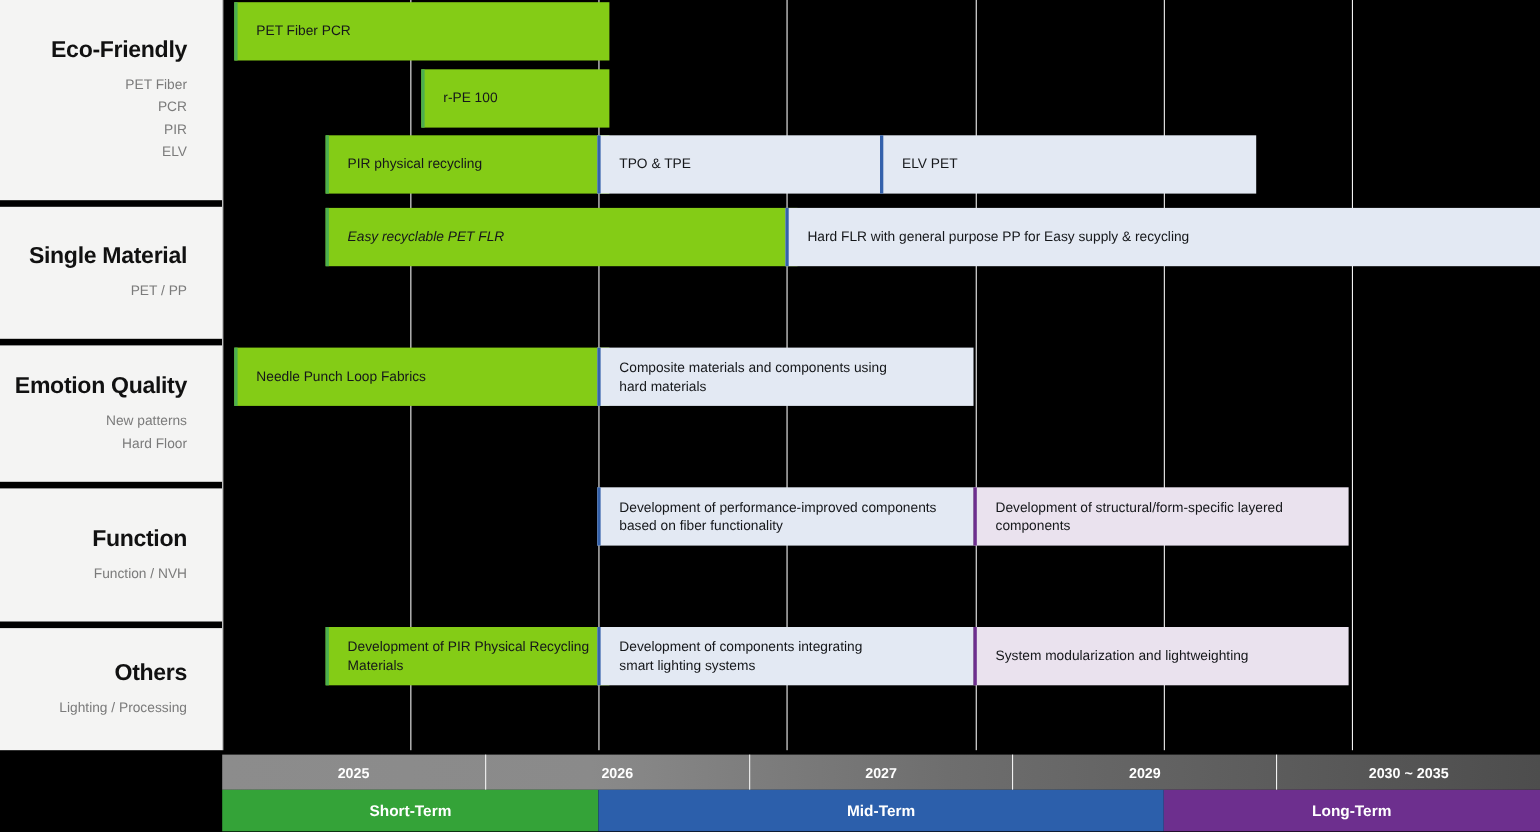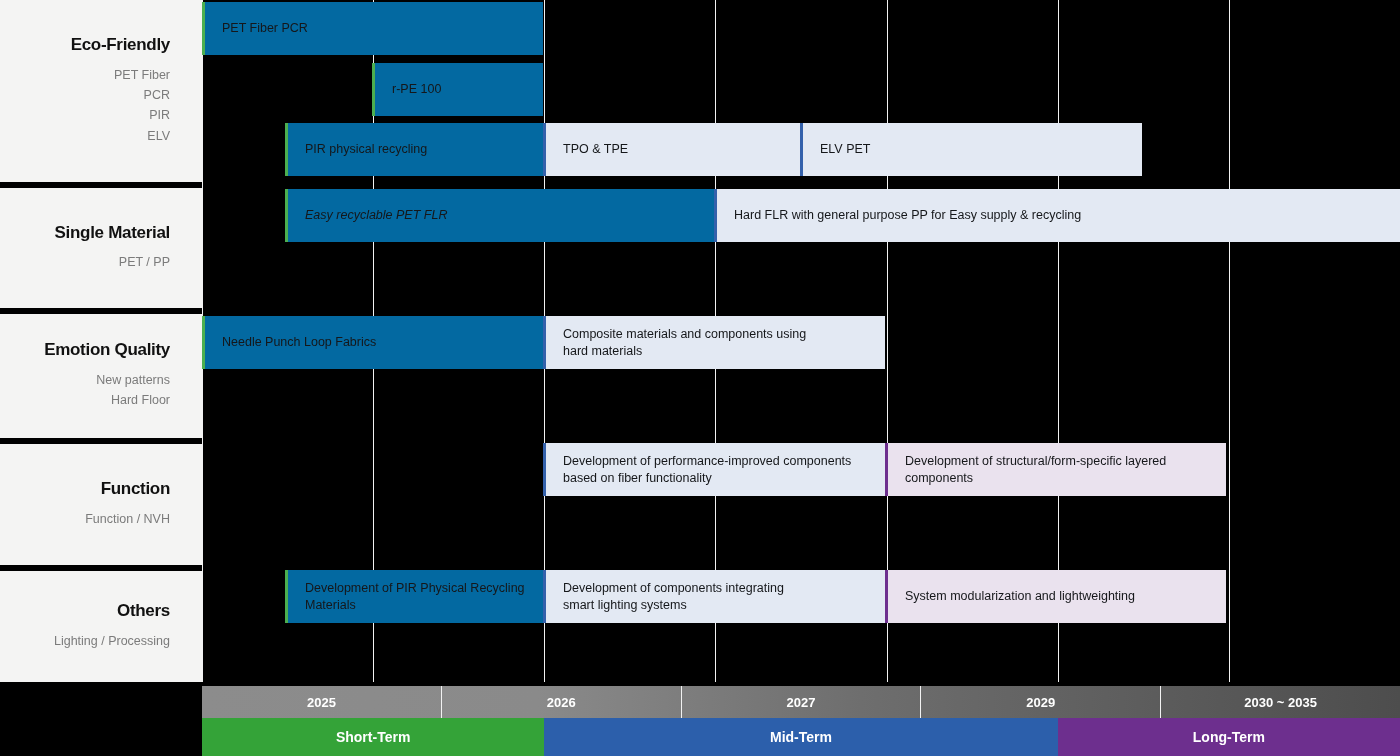--- a/index.html
+++ b/index.html
@@ -25,21 +25,21 @@
   }
   .cat {
     position: absolute;
     left: 0; width: 202px;
     background: #f4f4f3;
     padding: 0 32px 0 10px;
     display: flex;
     flex-direction: column;
   }
   .cat-title {
-    font-size: 17px;
+    font-size: 21px;
     font-weight: bold;
     color: #111;
     text-align: right;
     letter-spacing: -0.3px;
     line-height: 1.1;
   }
   .cat-subs {
     margin-top: 10px;
     text-align: right;
   }
@@ -68,21 +68,21 @@
     position: absolute;
     display: flex;
     align-items: center;
     padding: 0 0 0 17px;
     font-size: 12.5px;
     line-height: 1.32;
     color: #15171a;
     white-space: pre-line;
     overflow: hidden;
   }
-  .bar.green { background: #0369a1; border-left: 3px solid #4caf50; }
+  .bar.green { background: #84cc16; border-left: 3px solid #4caf50; margin-left: 11px; }
   .bar.blue  { background: #e3e9f3; border-left: 3px solid #3461ab; }
   .bar.purple{ background: #eae2ee; border-left: 3px solid #6d2f8e; }
 
   
   #years {
     position: absolute;
     left: 202px; top: 686px;
     width: 1198px; height: 32px;
     display: flex;
     background: linear-gradient(90deg, #8c8c8c 0%, #8a8a8a 28%, #6e6e6e 55%, #4d4d4d 100%);

